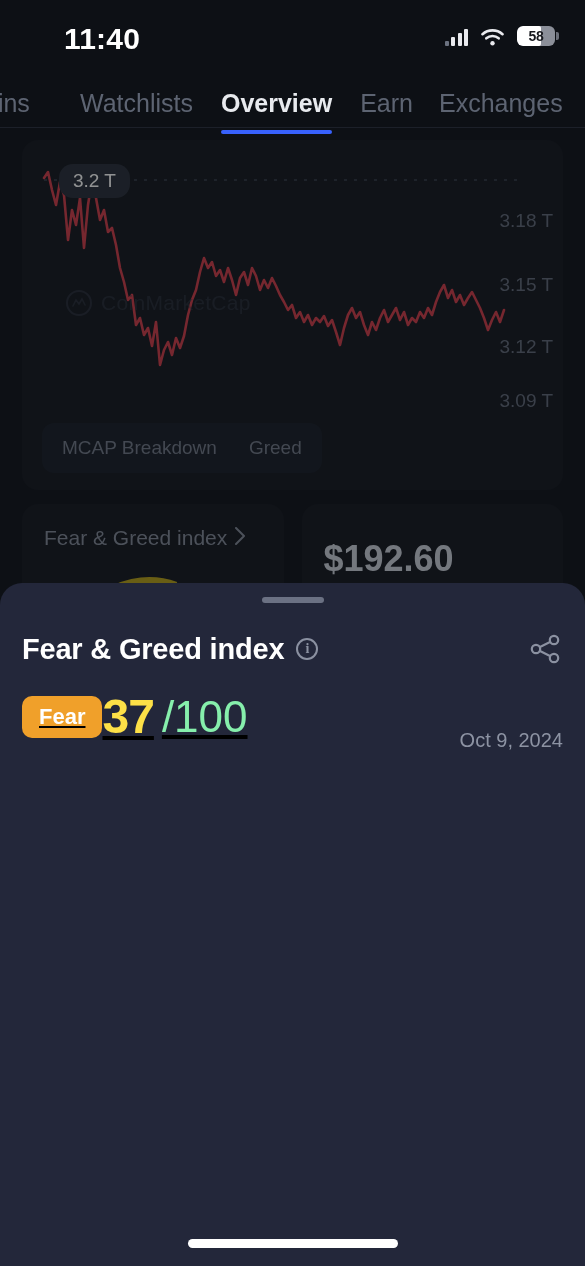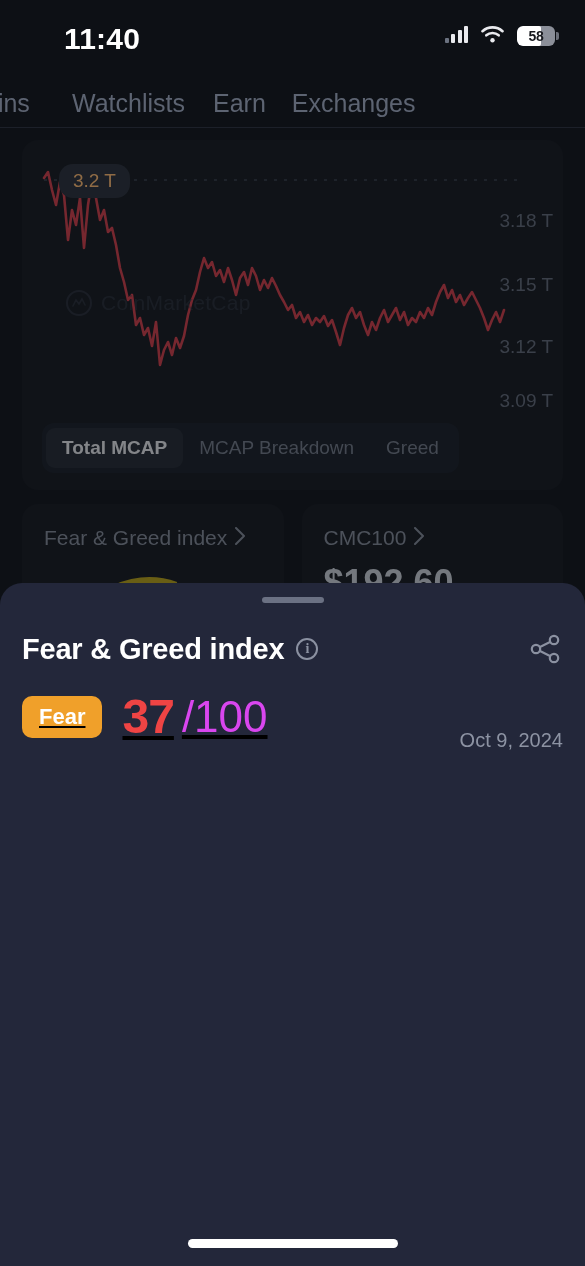--- a/index.html
+++ b/index.html
@@ -12,21 +12,21 @@
   }
   #screen { position: relative; width: 585px; height: 1266px; background: #12151c; }
 
   
   .bg-app { position: absolute; inset: 0; background: #12151c; }
   .dim { position:absolute; inset:0; background: rgba(8,10,14,0.45); z-index: 5;}
 
   
   .statusbar { position:absolute; top:0; left:0; right:0; height:72px; z-index: 6; padding-left: 8px;}
   .clock { position:absolute; left:64px; top:22px; color:#fff; font-size:30px; font-weight:700; letter-spacing:.2px;}
-  .sysicons { position:absolute; right:26px; top:26px; display:flex; align-items:flex-start; gap:13px; }
+  .sysicons { position:absolute; right:26px; top:26px; display:flex; align-items:flex-end; gap:13px; }
   .bars { display:flex; align-items:flex-end; gap:2.5px; height:17px; }
   .bars i { width:4px; background:#e9eaee; border-radius:1px; display:block; }
   .bars i:nth-child(1){height:5px;background:#6b7280;}
   .bars i:nth-child(2){height:9px;}
   .bars i:nth-child(3){height:13px;}
   .bars i:nth-child(4){height:17px;}
   .wifi { width:23px;height:17px; position:relative; }
   .batt { position:relative; width:38px; height:20px; border-radius:6px; background:#8b8f99; overflow:hidden; }
   .batt .fill { position:absolute; left:0; top:0; bottom:0; width:64%; background:#fff; border-radius:6px 2px 2px 6px; }
   .batt .num { position:absolute; inset:0; display:flex; align-items:center; justify-content:center;
@@ -36,21 +36,21 @@
   
   .navtabs { position:absolute; top:78px; left:0; right:0; height:50px; display:flex; align-items:center; z-index:6;}
   .navtab { font-size:25px; color:#5d6472; white-space:nowrap; }
   .navtab.active { color:#e8eaee; font-weight:700; position:relative; }
   .navtab.active::after { content:""; position:absolute; left:0; right:0; bottom:-16px; height:4px; background:#3861fb; border-radius:2px; }
   .navline { position:absolute; left:0; right:0; top:127px; height:1px; background:#1c2029; z-index:6;}
 
   
   .mcap-card { position:absolute; left:22px; right:22px; top:140px; height:350px; background:#161a22; border-radius:16px; z-index:4;}
   .mcap-chart { position:absolute; left:0; right:0; top:10px; height:260px; }
-  .pill32 { position:absolute; left:37px; top:14px; background:#2b313c; color:#fdba74; font-size:19px;
+  .pill32 { position:absolute; left:37px; top:14px; background:#2b313c; color:#ffffff; font-size:19px;
             padding:6px 14px; border-radius:14px; }
   .ylabels { position:absolute; right:10px; top:26px; bottom:0; width:80px; }
   .ylabels div { position:absolute; right:0; color:#636b7a; font-size:19px; }
   .xlabels { position:absolute; left:30px; right:70px; top:255px; display:flex; justify-content:space-between; }
   .xlabels span { color:#4e5563; font-size:18px; }
   .wm { position:absolute; display:flex; align-items:center; gap:9px; opacity:.5; pointer-events:none;}
   .wm .ring { width:26px;height:26px;border-radius:50%;border:2px solid #3a4150;display:flex;align-items:center;justify-content:center;}
   .wm .ring svg{display:block;}
   .wm span { color:#39404e; font-size:21px; letter-spacing:.3px; }
 
@@ -73,22 +73,22 @@
   .sheet-head { position:absolute; left:22px; right:22px; top:48px; }
   .sheet-title-row { display:flex; align-items:center; }
   .sheet-title { color:#fff; font-size:29px; font-weight:700; letter-spacing:-.2px;}
   .info-i { width:22px;height:22px;border-radius:50%;border:2px solid #8b91a1;color:#8b91a1;
             font-size:14px; font-weight:700; display:flex;align-items:center;justify-content:center;
             margin-left:12px; font-family:"Liberation Serif", serif;}
   .share { margin-left:auto; width:36px; height:36px; }
 
   .score-row { display:flex; align-items:center; margin-top:22px; position:relative;text-decoration:underline;}
   .badge { background:#f0a02a; color:#fff; font-size:22px; font-weight:700; padding:8px 17px; border-radius:10px; }
-  .score { color:#ef4444; font-size:48px; font-weight:700; margin-left:20px; letter-spacing:-1px;text-align:center;}
-  .outof { color:#d946ef; font-size:44px; font-weight:400; margin-left:8px; }
+  .score { color:#fde047; font-size:48px; font-weight:700; letter-spacing:-1px;text-align:center;}
+  .outof { color:#86efac; font-size:44px; font-weight:400; margin-left:8px; }
   .asof { position:absolute; right:0; bottom:-8px; color:#8d93a3; font-size:20px;}
 
   .home-ind { position:absolute; left:50%; transform:translateX(-50%); bottom:18px; width:210px; height:9px;
               border-radius:5px; background:#fff; z-index:12;}
 </style>
 </head>
 <body>
 
 <div id="screen">
 
@@ -117,21 +117,20 @@
           <span class="ring">
             <svg width="16" height="16" viewBox="0 0 16 16">
                 <path d="M2 11 L5 5 L8 9 L11 4 L14 10" fill="none" stroke="#3a4150" stroke-width="1.6" stroke-linecap="round"></path>
               </svg>
           </span>
           <span>CoinMarketCap</span>
         </div>
       </div>
 
       <div class="seg">
-        <div class="opt on">Total MCAP</div>
         <div class="opt">MCAP Breakdown</div>
         <div class="opt">Greed</div>
       </div>
     </div>
 
     <div class="minicards">
       <div class="minicard">
         <div class="t">
           <span>Fear &amp; Greed index</span>
           <span>
@@ -143,28 +142,20 @@
         <div class="gauge">
           <svg width="180" height="90" viewBox="0 0 180 90">
             <path d="M14 86 A76 76 0 0 1 28 42" fill="none" stroke="#6b7280" stroke-width="13" stroke-linecap="round"></path>
             <path d="M30 40 A76 76 0 0 1 44 28" fill="none" stroke="#ef8e19" stroke-width="13"></path>
             <path d="M46 27 A76 76 0 0 1 112 20" fill="none" stroke="#b9a21b" stroke-width="13"></path>
             <path d="M114 21 A76 76 0 0 1 150 48" fill="none" stroke="#5a9e17" stroke-width="13"></path>
           </svg>
         </div>
       </div>
       <div class="minicard">
-        <div class="t">
-          <span>CMC100</span>
-          <span>
-            <svg width="11" height="18" viewBox="0 0 11 18">
-                <path d="M1 1 L9 9 L1 17" fill="none" stroke="#848b99" stroke-width="2" stroke-linecap="round" stroke-linejoin="round"></path>
-              </svg>
-          </span>
-        </div>
         <div class="val">$192.60</div>
       </div>
     </div>
   </div>
 
   <div class="dim"></div>
 
   <div class="statusbar">
     <div class="clock">11:40</div>
     <div class="sysicons">
@@ -186,21 +177,22 @@
           <span class="fill"></span>
           <span class="num">58</span>
         </span>
         <span class="batt-nub"></span>
       </span>
     </div>
   </div>
 
   <div class="navtabs">
     <div class="navtab" style="margin-left:-16px;width:80px">oins</div>
-    <div class="navtab" style="margin-left:8px">Watchlists</div>
+    <div class="navtab" style="margin-left:16px">Watchlists</div>
+    <div class="navtab active" style="margin-left:28px">Overview</div>
     <div class="navtab" style="margin-left:28px">Earn</div>
     <div class="navtab" style="margin-left:26px">Exchanges</div>
   </div>
   <div class="navline"></div>
 
   <div class="sheet">
     <div class="sheet-inner">
       <div class="grabber"></div>
 
       <div class="sheet-head">

